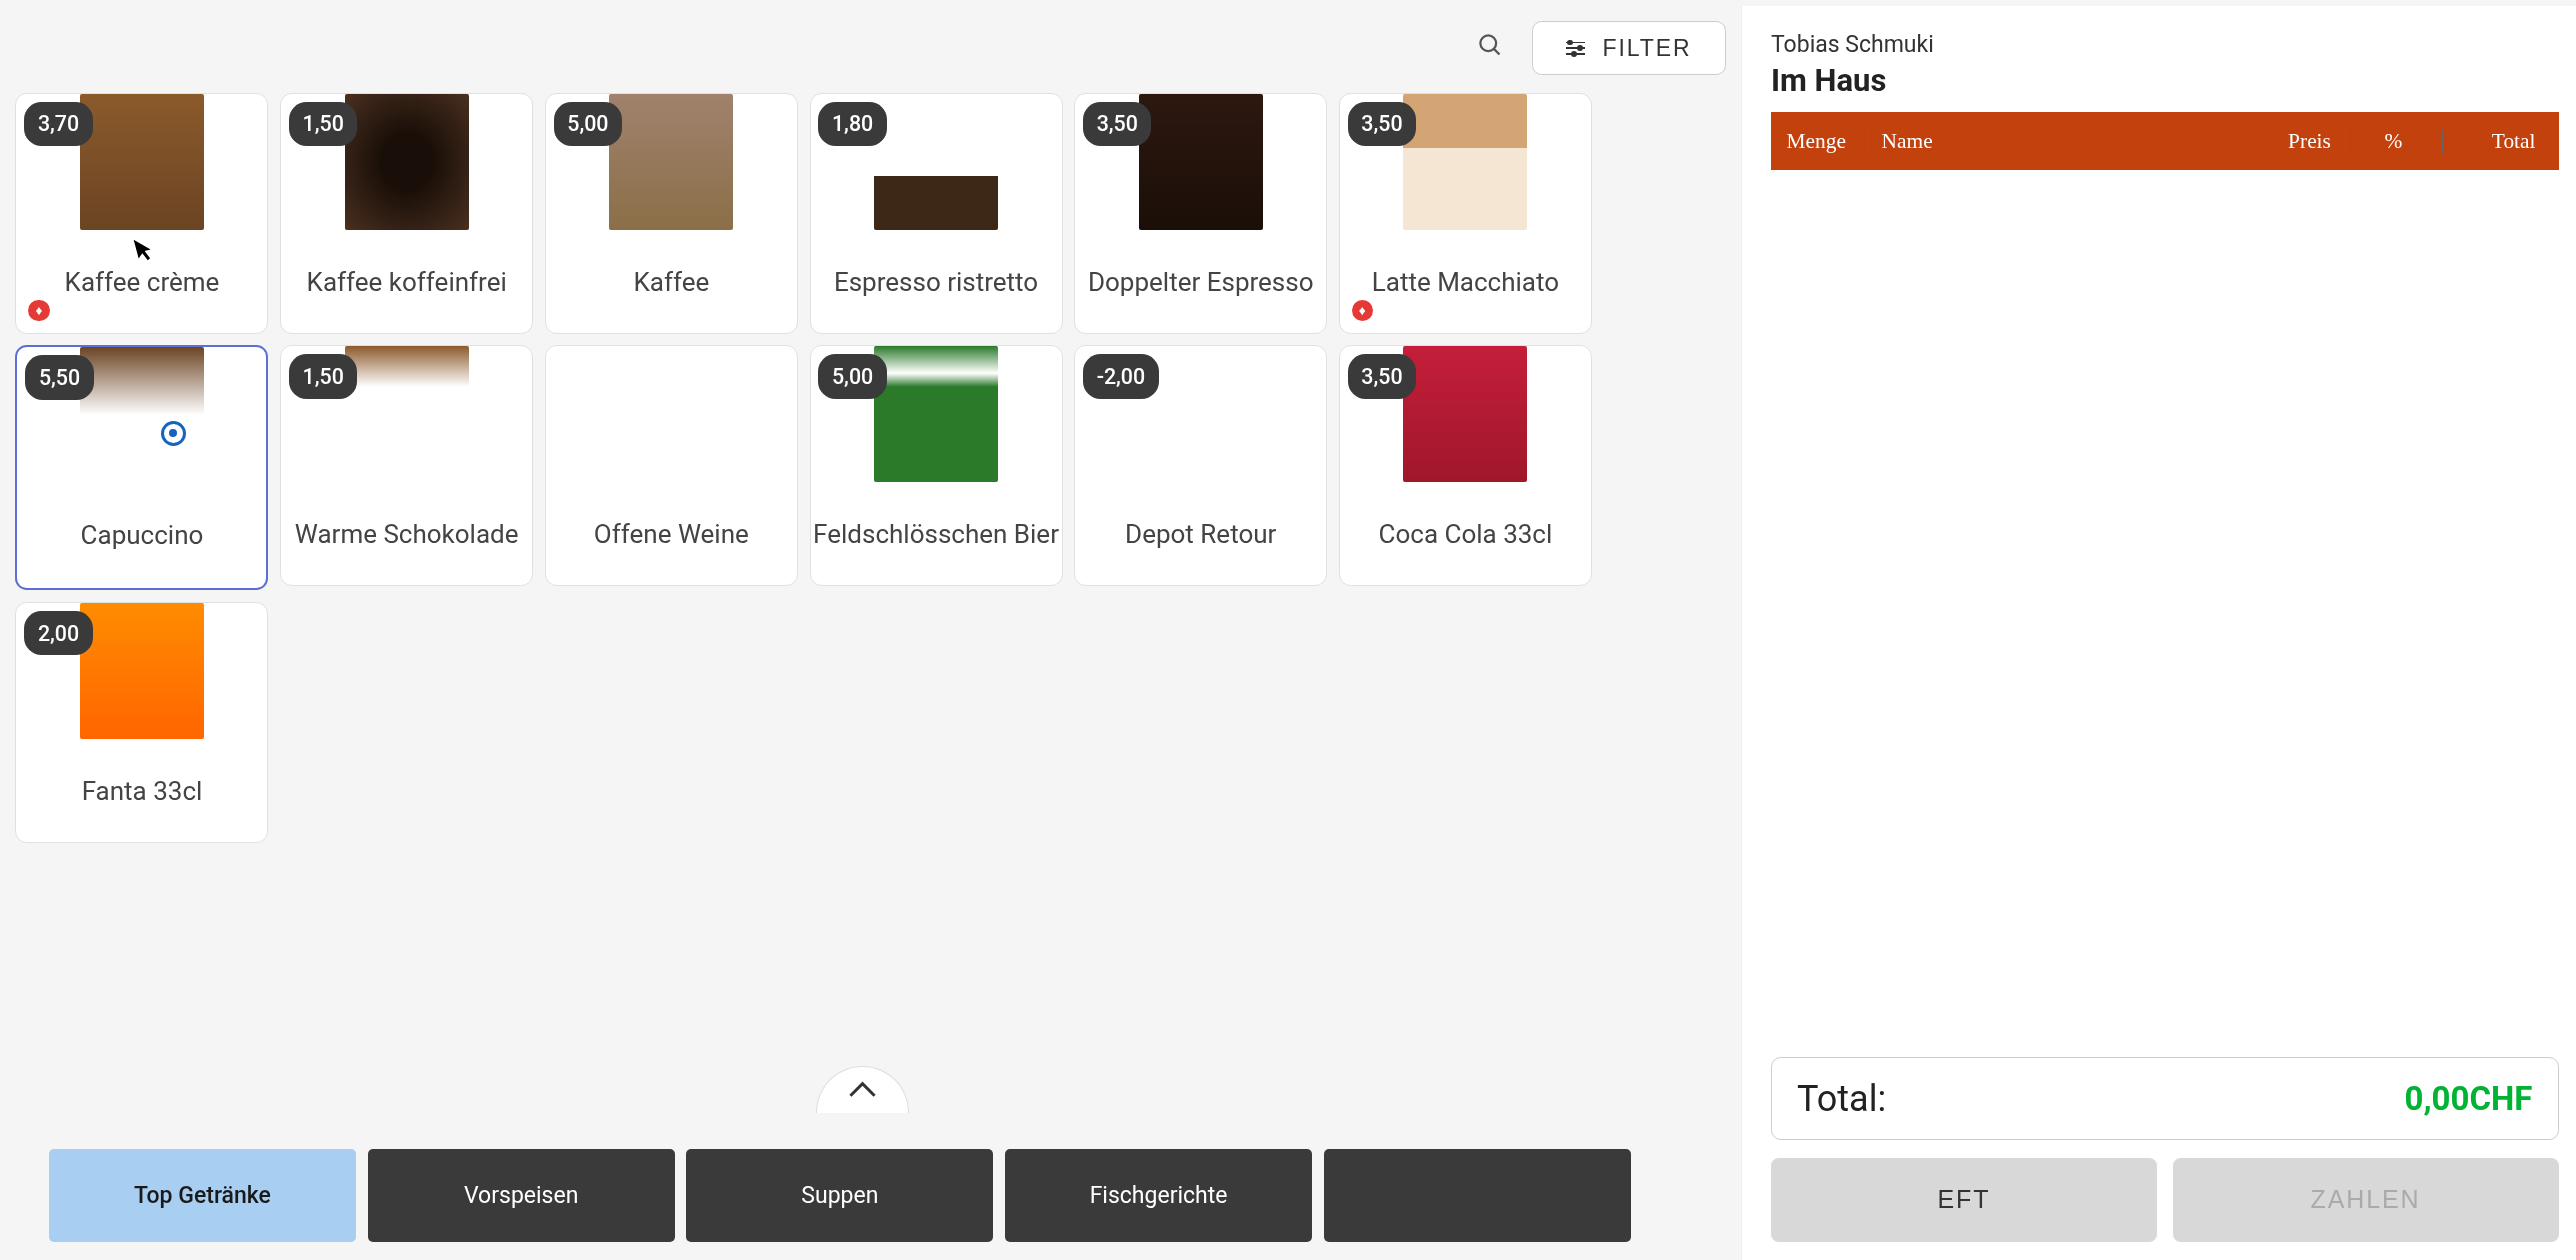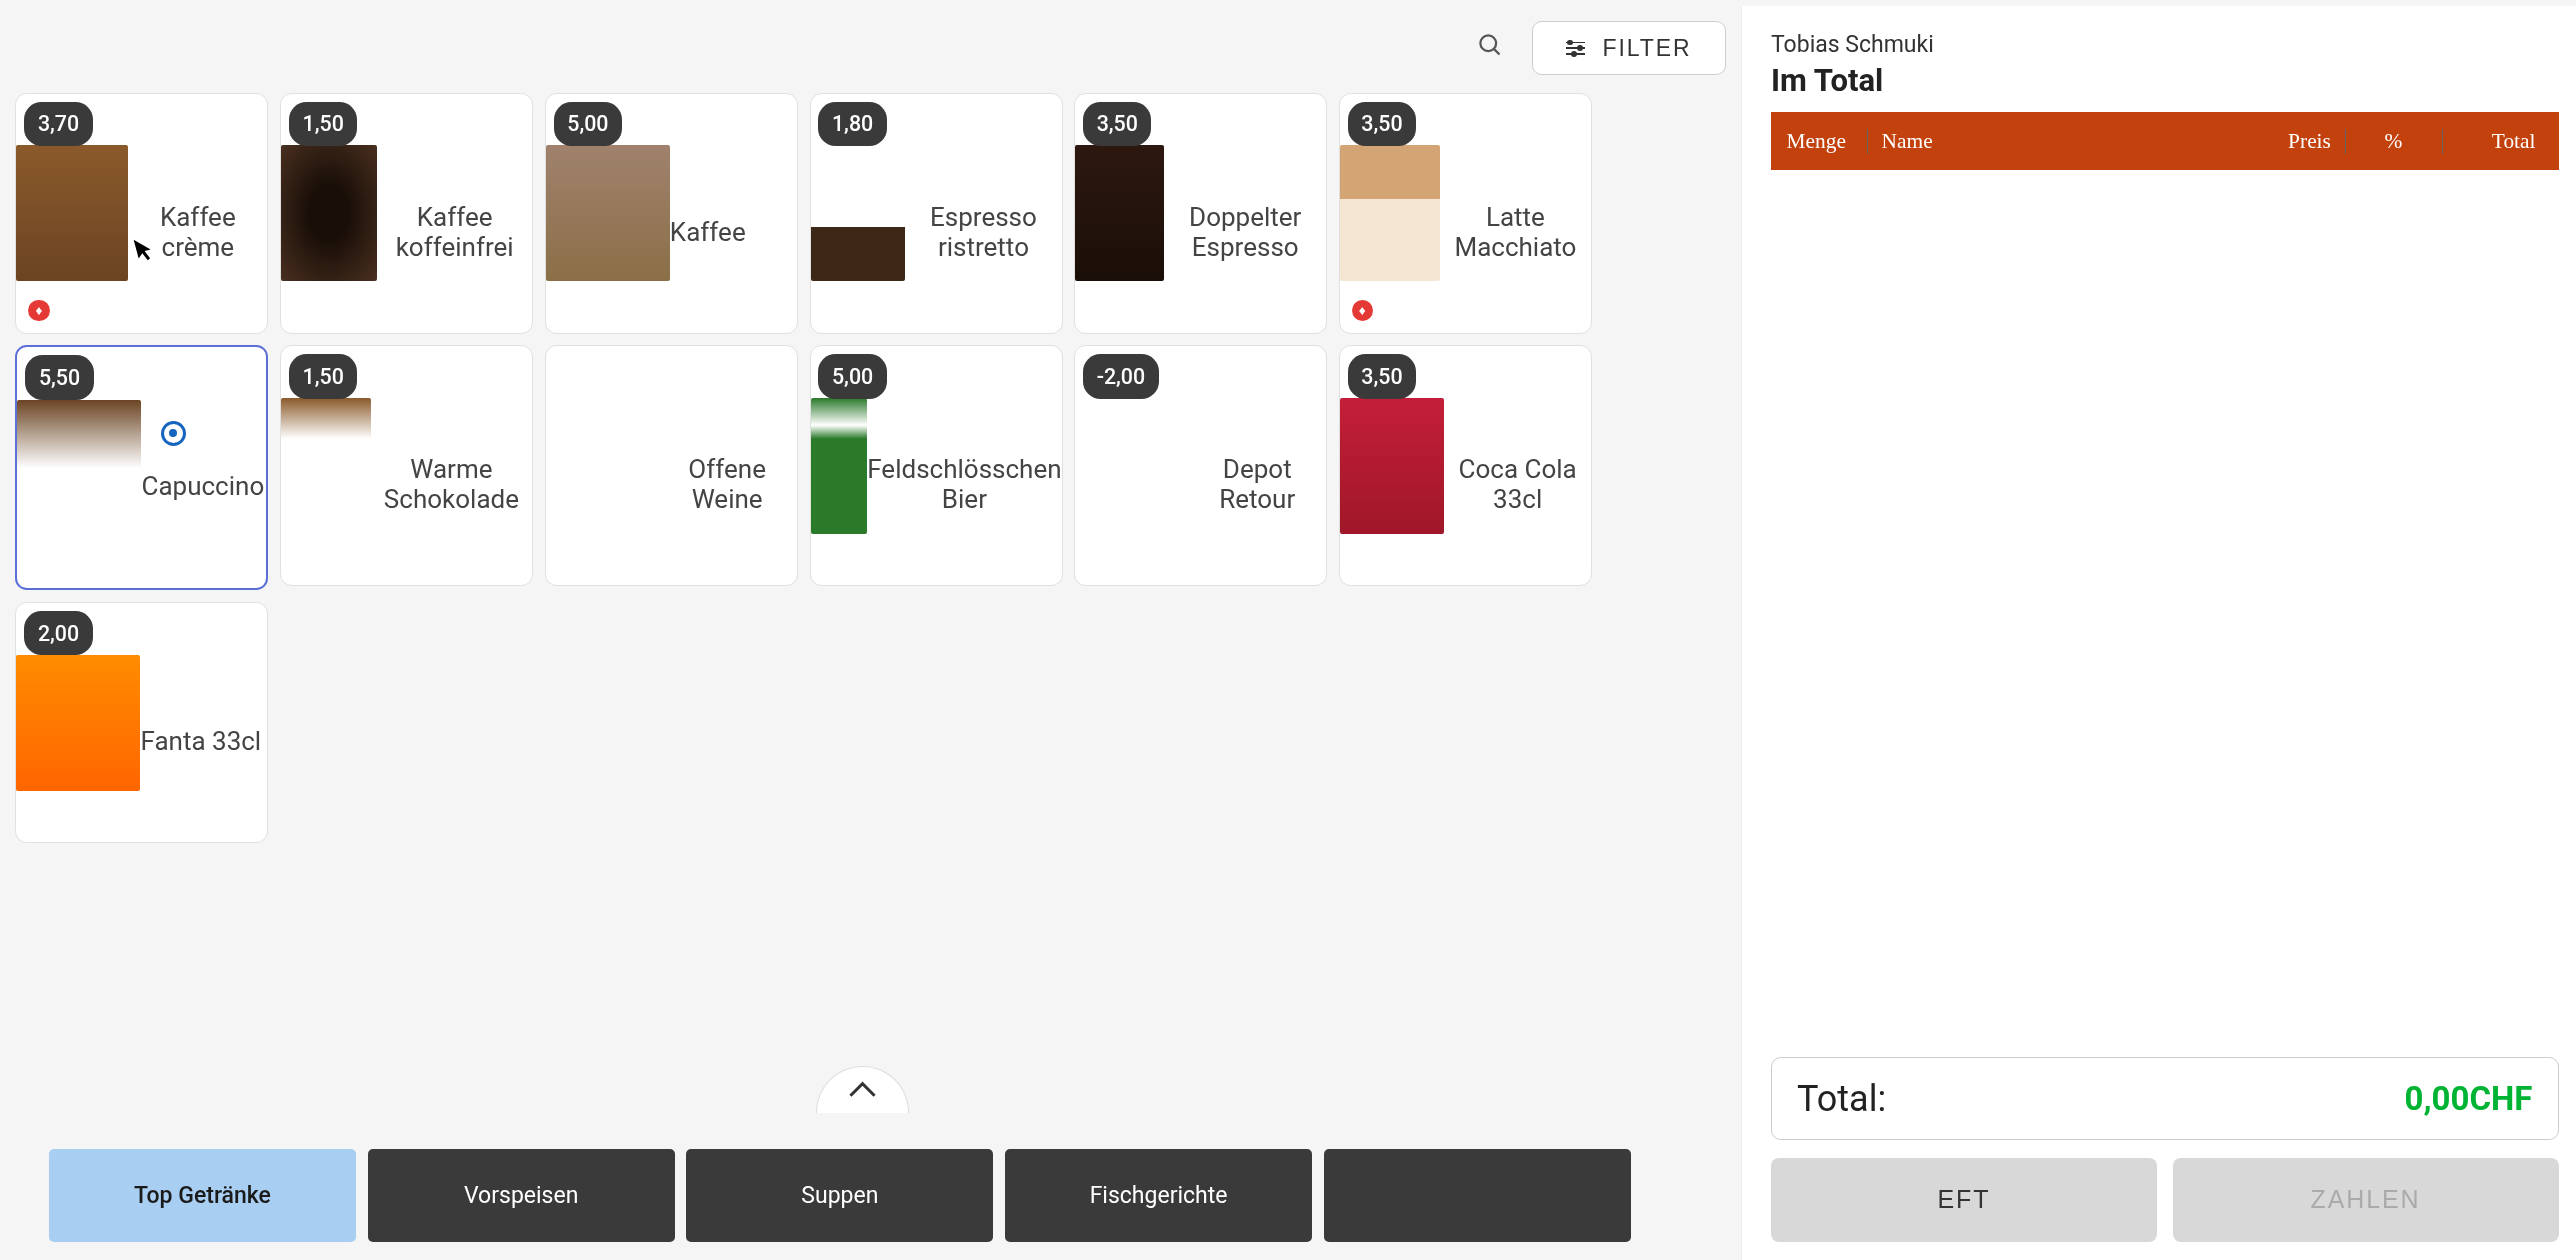--- a/index.html
+++ b/index.html
@@ -96,21 +96,21 @@
     padding: 0 5.8px;
   }
   .product-card {
     width: 253px;
     height: 241px;
     background: #fff;
     border: 1px solid #e0e0e0;
     border-radius: 11.7px;
     position: relative;
     display: flex;
-    flex-direction: row;
+    flex-direction: column;
     align-items: center;
     cursor: pointer;
   }
   .product-card.selected {
     border: 2.9px solid #5b6fd6;
     height: 245px;
   }
   .price-badge {
     position: absolute;
     top: 7.8px;
@@ -390,21 +390,21 @@
           <span>Fischgerichte</span>
         </div>
         <div class="category-btn">
           <span></span>
         </div>
       </div>
   </div>
 
   <div class="right-panel">
     <div class="customer-name">Tobias Schmuki</div>
-    <div class="location-label">Im Total</div>
+    <div class="location-label">Im Haus</div>
     <div class="order-header">
       <div class="oh-menge">Menge</div>
       <div class="oh-name">Name</div>
       <div class="oh-preis">Preis</div>
       <div class="oh-pct">%</div>
       <div class="oh-total">Total</div>
     </div>
     <div class="order-body"></div>
     <div class="total-row">
       <span class="total-label">Total:</span>

